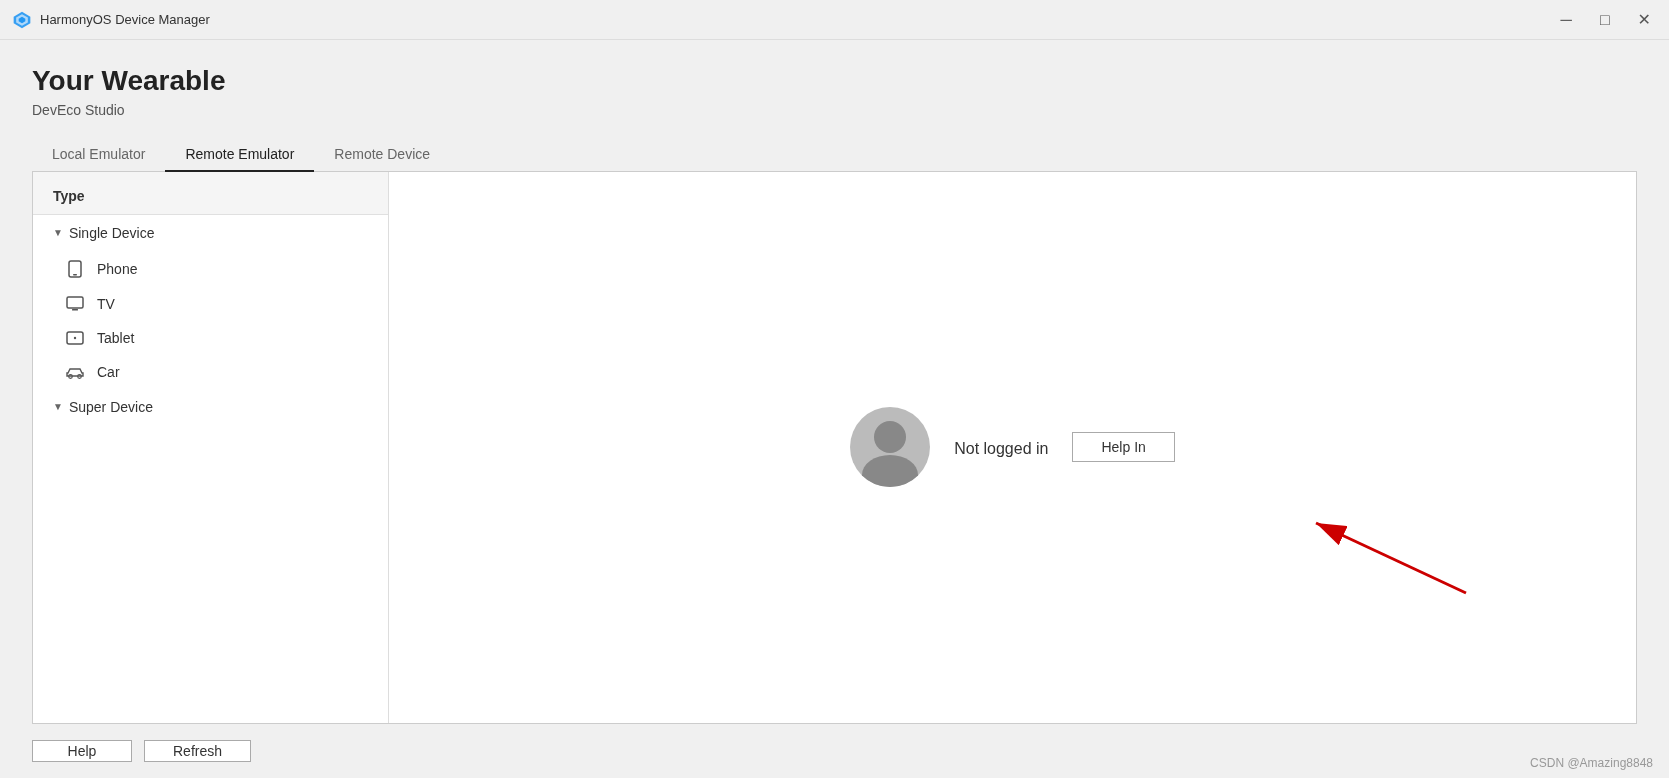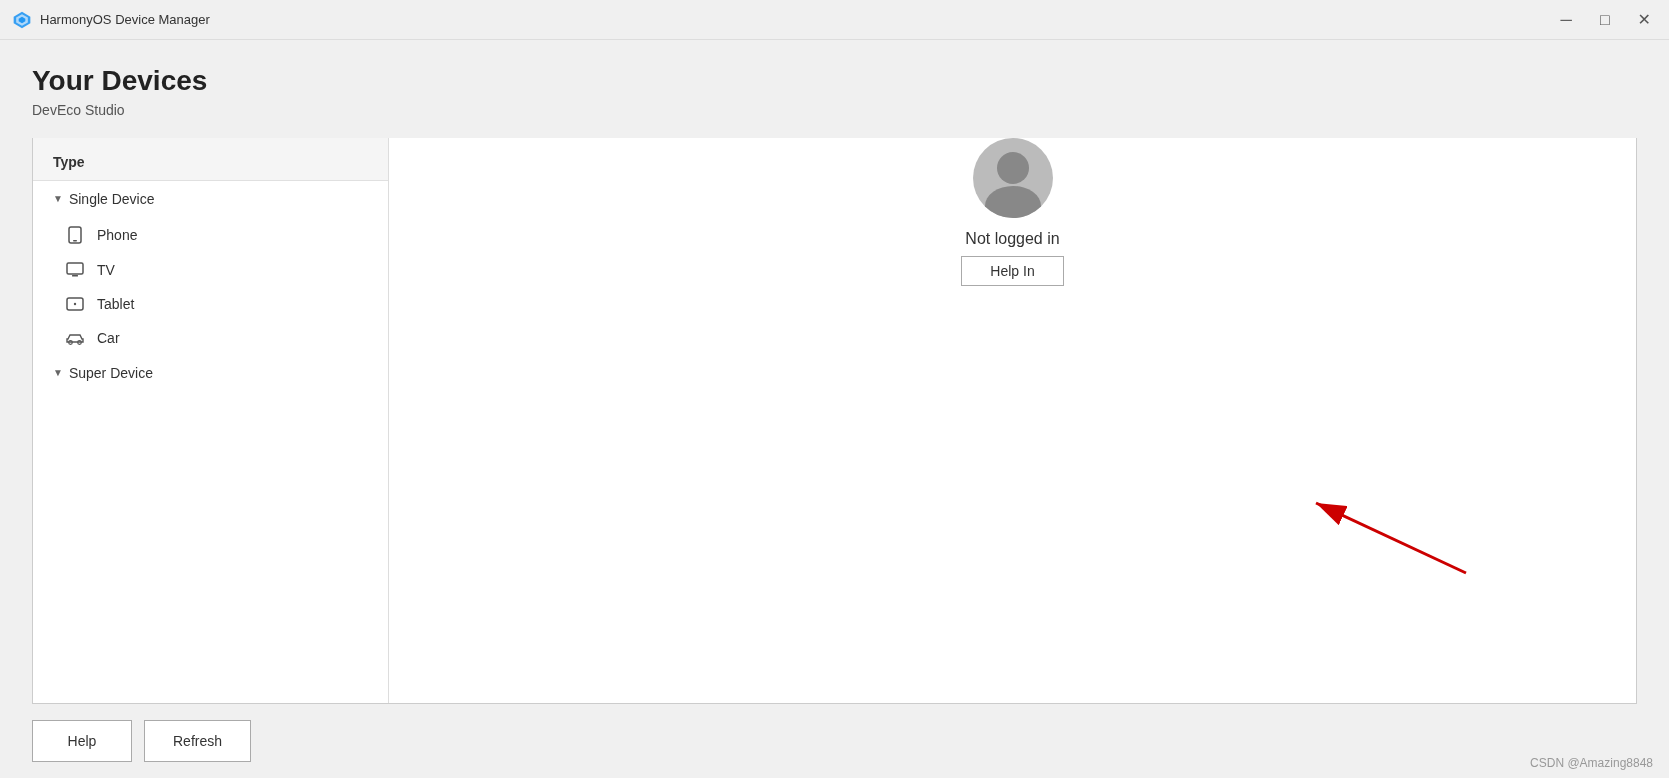--- a/index.html
+++ b/index.html
@@ -156,22 +156,22 @@
       display: inline-flex;
       align-items: center;
       justify-content: center;
     }
 
     
     .main-panel {
       flex: 1;
       display: flex;
       align-items: center;
-      flex-direction: column;
-      gap: 8px;
+      justify-content: center;
+      gap: 24px;
       position: relative;
     }
 
     .avatar-circle {
       width: 80px;
       height: 80px;
       background: #bbb;
       border-radius: 50%;
       display: flex;
       align-items: center;
@@ -214,21 +214,21 @@
       color: #333;
     }
 
     
     .bottom-bar {
       display: flex;
       gap: 12px;
       padding: 0 0 16px 0;
     }
     .bottom-btn {
-      padding: 12px 28px;
+      padding: 2px 28px;
       font-size: 14px;
       background: white;
       border: 1px solid #aaa;
       cursor: pointer;
       color: #333;
       min-width: 100px;
     }
 
     
     .watermark {
@@ -253,23 +253,28 @@
     <span class="titlebar-title">HarmonyOS Device Manager</span>
   </div>
   <div class="titlebar-controls">
     <span class="titlebar-btn">─</span>
     <span class="titlebar-btn">□</span>
     <span class="titlebar-btn close">✕</span>
   </div>
 </div>
 
 <div class="main-content">
-  <h1 class="page-title">Your Devices</h1>
+  <h1 class="page-title">Your Wearable</h1>
   <p class="page-subtitle">DevEco Studio</p>
 
+  <div class="tabs">
+    <div class="tab">Local Emulator</div>
+    <div class="tab active">Remote Emulator</div>
+    <div class="tab">Remote Device</div>
+  </div>
 
   <div class="body-area">
 
     <div class="sidebar">
       <div class="sidebar-type-header">Type</div>
 
       <div class="sidebar-section-header">
         <span class="chevron">▼</span>
         <span>Single Device</span>
       </div>

